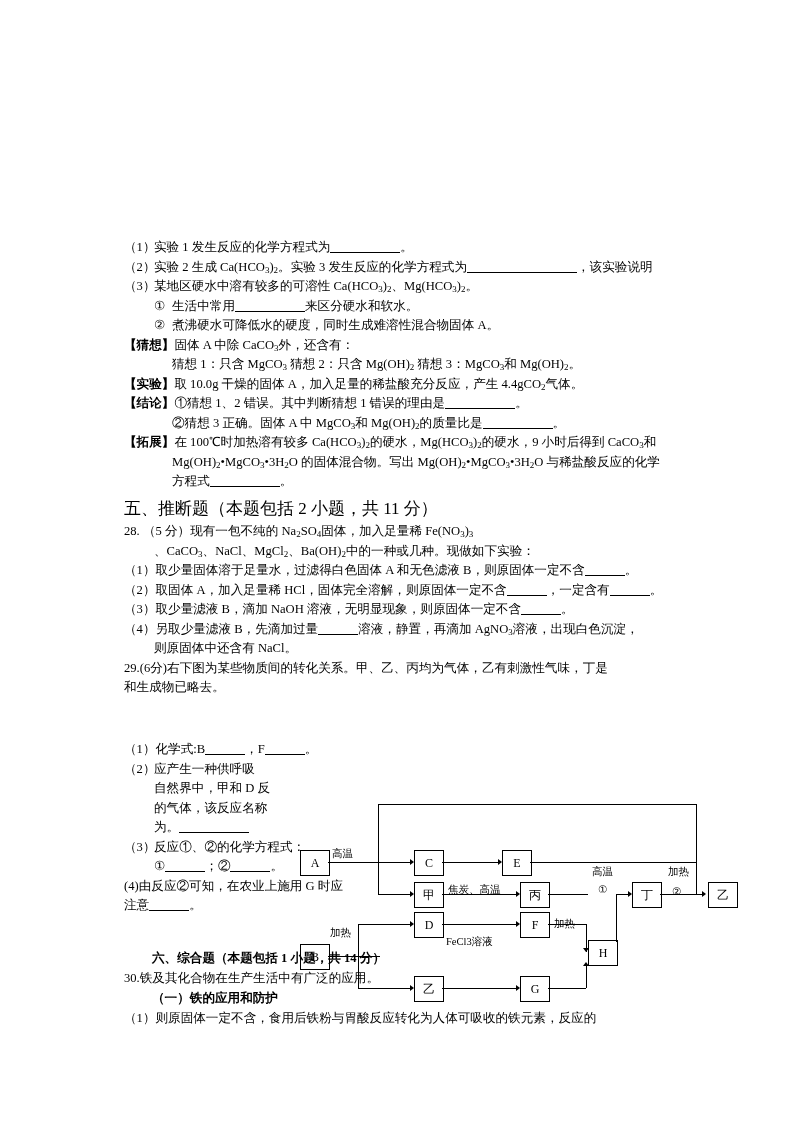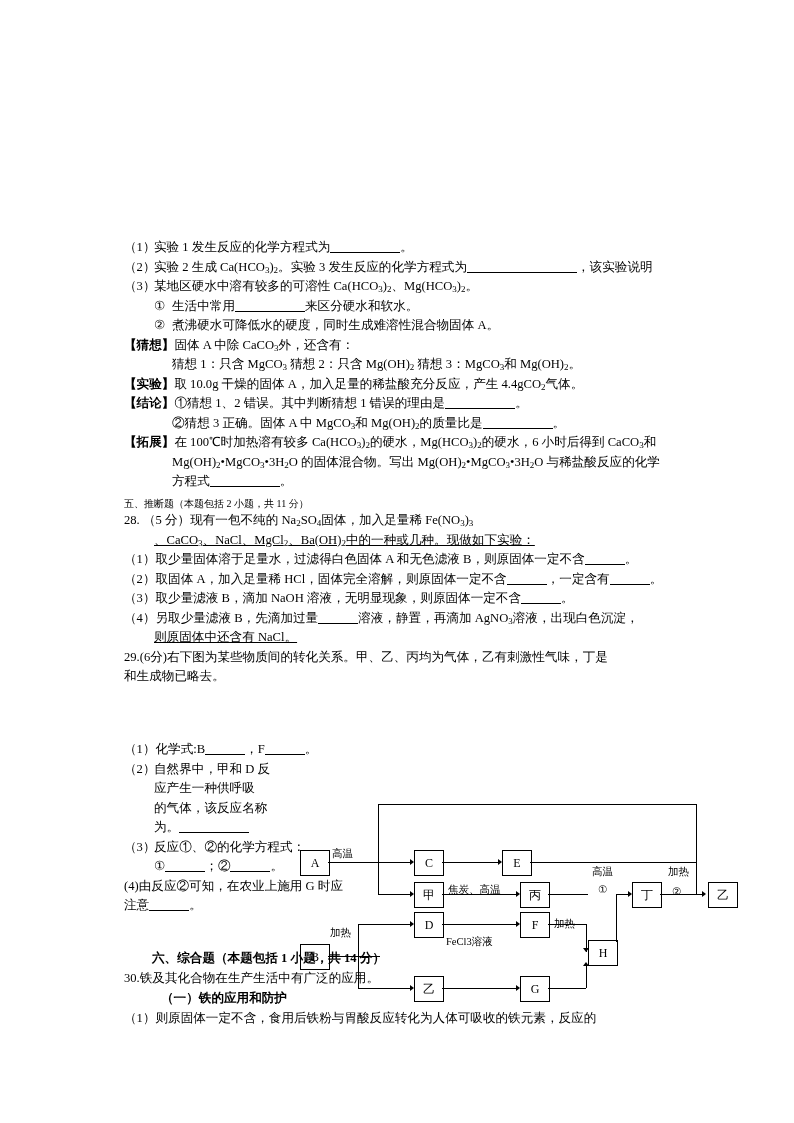--- a/index.html
+++ b/index.html
@@ -38,21 +38,21 @@
     flex: 0 0 auto;
     width: 30px;
   }
   .num-sm {
     flex: 0 0 auto;
     width: 18px;
   }
   .txt {
     flex: 1 1 auto;
   }
-  .indent1 { margin-left: 30px; text-decoration: underline; }
+  .indent1 { margin-left: 30px; }
   .indent2 { margin-left: 48px; }
   .b { font-weight: bold; }
   sub {
     font-size: 9px;
     vertical-align: baseline;
     position: relative;
     top: 2px;
   }
   .u {
     display: inline-block;
@@ -61,21 +61,21 @@
     height: 13px;
     vertical-align: -2px;
   }
   .u-s { min-width: 40px; }
   .u-m { min-width: 70px; }
   .u-xl { min-width: 110px; }
   .sec {
     margin-top: 4px;
   }
   .sec-title {
-    font-size: 10px;
+    font-size: 17px;
   }
   
   .diagram {
     position: absolute;
     left: 420px;
     top: 862px;
     width: 360px;
     height: 160px;
   }
   .box {
@@ -187,21 +187,21 @@
     </div>
 
     <div>
       <span class="b">【结论】</span><span>①猜想 1、2 错误。其中判断猜想 1 错误的理由是</span><span class="u u-m"></span><span>。</span>
       <div class="indent2">
         <span>②猜想 3 正确。固体 A 中 MgCO</span><sub>3</sub><span>和 Mg(OH)</span><sub>2</sub><span>的质量比是</span><span class="u u-m"></span><span>。</span>
       </div>
     </div>
 
     <div>
-      <span class="b">【拓展】</span><span>在 100℃时加热溶有较多 Ca(HCO</span><sub>3</sub><span>)</span><sub>2</sub><span>的硬水，Mg(HCO</span><sub>3</sub><span>)</span><sub>2</sub><span>的硬水，6 小时后得到 CaCO</span><sub>3</sub><span>和</span>
+      <span class="b">【拓展】</span><span>在 100℃时加热溶有较多 Ca(HCO</span><sub>3</sub><span>)</span><sub>2</sub><span>的硬水，Mg(HCO</span><sub>3</sub><span>)</span><sub>2</sub><span>的硬水，9 小时后得到 CaCO</span><sub>3</sub><span>和</span>
       <div class="indent2">
         <span>Mg(OH)</span><sub>2</sub><span>•MgCO</span><sub>3</sub><span>•3H</span><sub>2</sub><span>O 的固体混合物。写出 Mg(OH)</span><sub>2</sub><span>•MgCO</span><sub>3</sub><span>•3H</span><sub>2</sub><span>O 与稀盐酸反应的化学</span>
       </div>
       <div class="indent2">
         <span>方程式</span><span class="u u-m"></span><span>。</span>
       </div>
     </div>
 
     <div class="sec sec-title">五、推断题（本题包括 2 小题，共 11 分）</div>
 
@@ -234,22 +234,22 @@
     </div>
   </div>
 
   <div class="q29-text">
     <div>
       <span>（1）</span><span>化学式:B</span><span class="u u-s"></span><span>，F</span><span class="u u-s"></span><span>。</span>
     </div>
     <div class="row">
       <div class="num">（2）</div>
       <div class="txt">
+        <div>应产生一种供呼吸</div>
         <div>自然界中，甲和 D 反</div>
-        <div>应产生一种供呼吸</div>
         <div>的气体，该反应名称</div>
         <div><span>为。</span><span class="u u-m"></span></div>
       </div>
     </div>
     <div class="row">
       <div class="num">（3）</div>
       <div class="txt">
         <div>反应①、②的化学方程式：</div>
         <div><span>①</span><span class="u u-s"></span><span>；②</span><span class="u u-s"></span><span>。</span></div>
       </div>
@@ -337,17 +337,17 @@
     <div class="ln vline" style="left:276px; top:0px; height:32px;"></div>
 
     <div class="ln vline" style="left:276px; top:-58px; height:58px;"></div>
     <div class="ln hline" style="left:-42px; top:-58px; width:318px;"></div>
     <div class="ln vline" style="left:-42px; top:-58px; height:58px;"></div>
   </div>
 
   <div class="tail">
     <div style="margin-left:28px;font-weight:bold;">六、综合题（本题包括 1 小题，共 14 分）</div>
     <div><span>30.</span><span>铁及其化合物在生产生活中有广泛的应用。</span></div>
-    <div class="b" style="margin-left:37px;">（一）铁的应用和防护</div>
+    <div class="b" style="margin-left:28px;">（一）铁的应用和防护</div>
     <div><span>（1）</span><span>则原固体一定不含，食用后铁粉与胃酸反应转化为人体可吸收的铁元素，反应的</span></div>
   </div>
 
 </div>
 
 </body></html>

